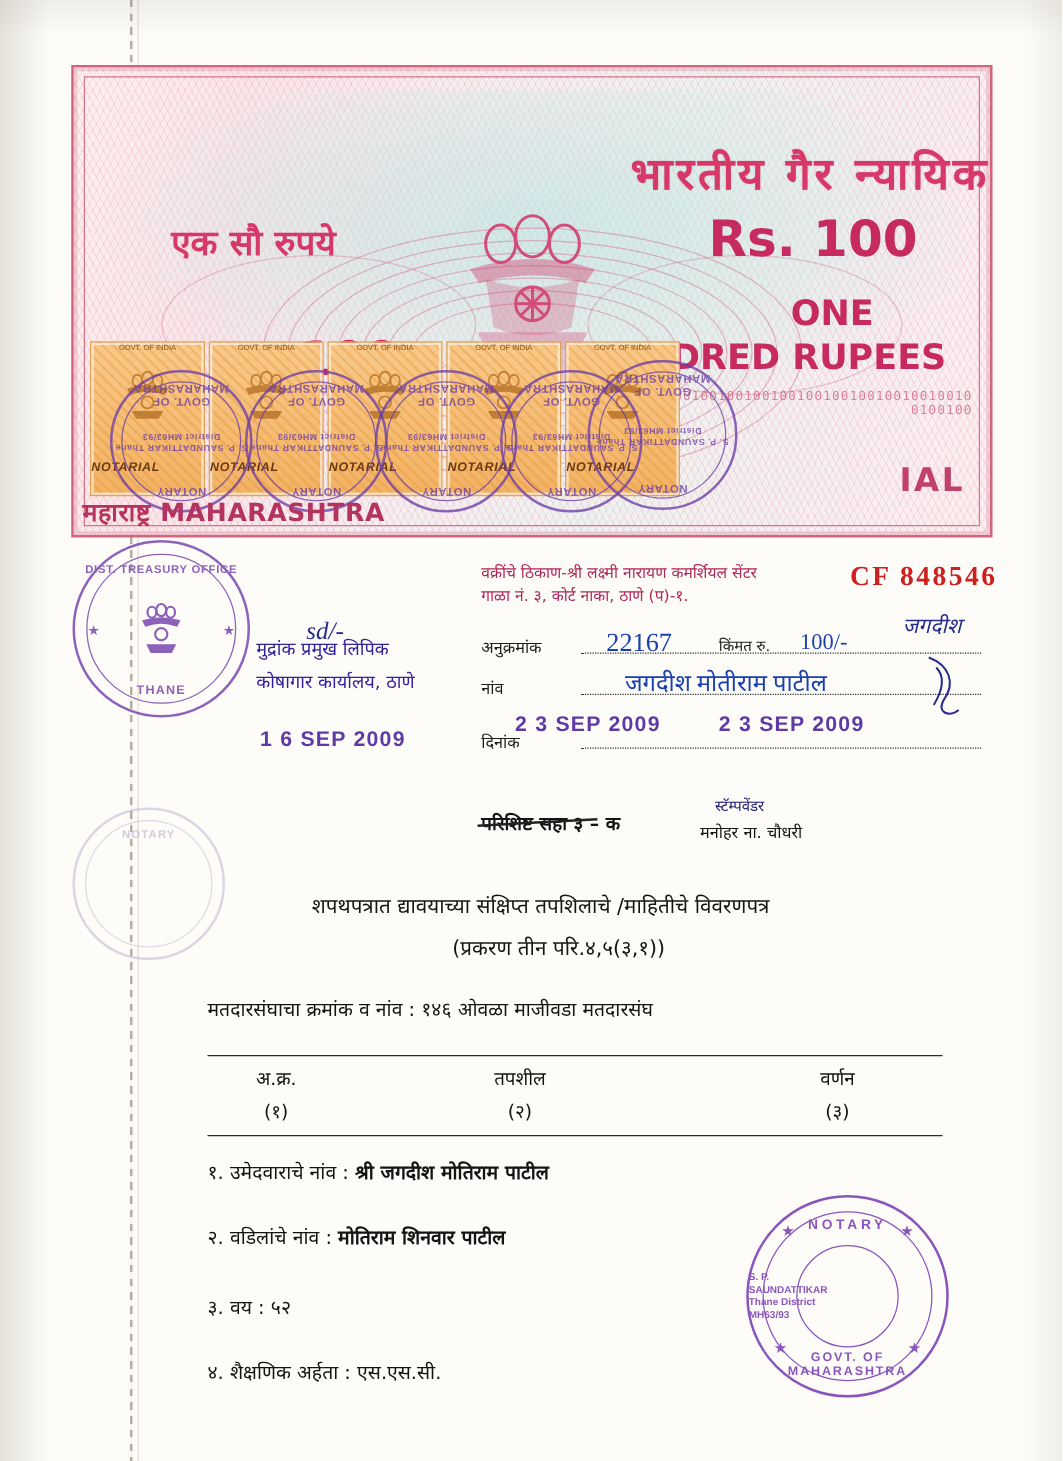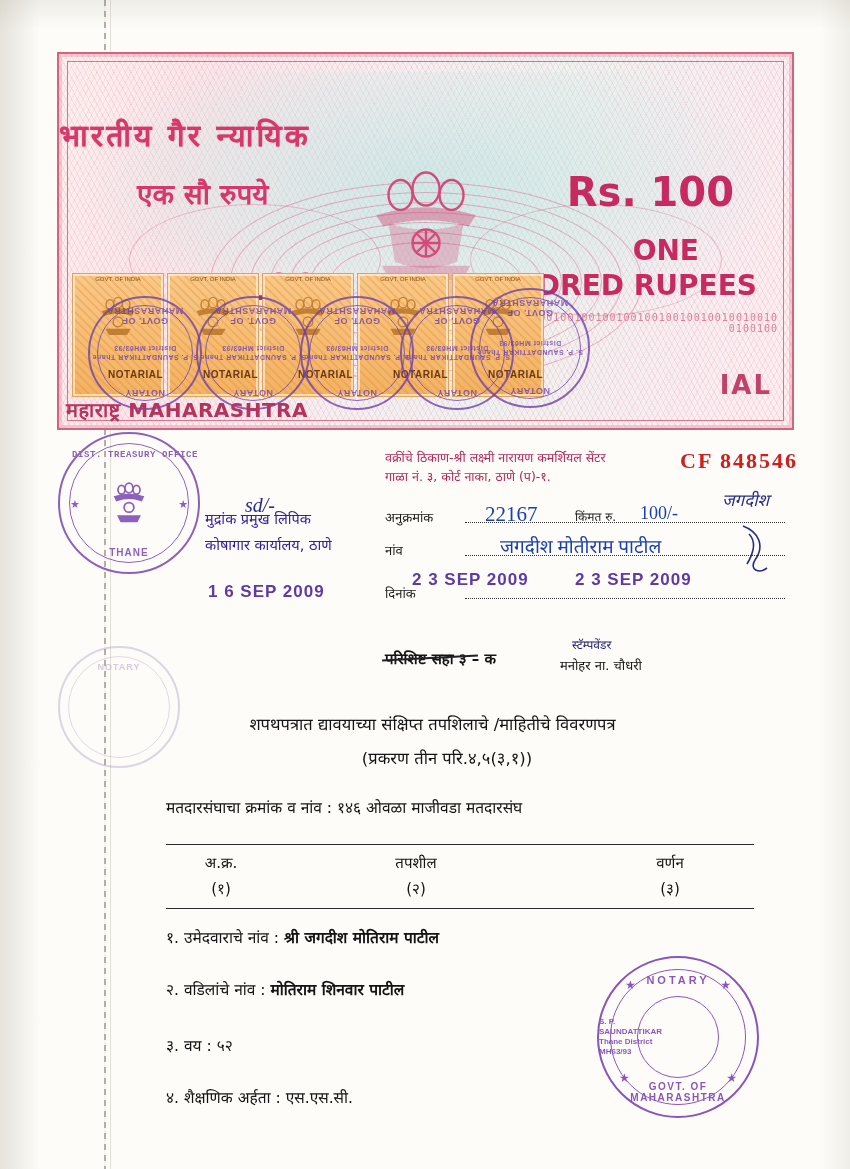--- a/index.html
+++ b/index.html
@@ -105,23 +105,23 @@
     border: 1px solid rgba(211,80,115,0.30);
     border-radius: 50%;
   }
   .wing.l { left: 70px; }
   .wing.r { right: 70px; }
 
   .sp-title {
     position: absolute;
     left: 0; right: 0;
     top: 60px;
-    text-align: left;
-    font-family: "DejaVu Sans", sans-serif;
-    font-size: 30px;
+    text-align: right;
+    font-family: "DejaVu Sans", sans-serif;
+    font-size: 35px;
     font-weight: 700;
     color: #d6386a;
     letter-spacing: 3px;
     text-shadow: 0 0 1px rgba(214,56,106,0.6);
   }
   .sp-subtitle {
     position: absolute;
     left: 78px;
     top: 120px;
     font-family: "DejaVu Sans", sans-serif;
@@ -239,26 +239,27 @@
     transform: translateX(-50%);
     width: 48px;
     height: 62px;
     color: #b9762a;
     opacity: .85;
   }
   .nstamp .ns-label {
     position: absolute;
     left: 0; right: 0;
     bottom: 16px;
-    text-align: right;
+    text-align: left;
     font-family: "Liberation Sans", sans-serif;
     font-size: 10px;
     font-weight: 700;
     color: #6b3a12;
     letter-spacing: .5px;
+    font-style: italic;
   }
   .nstamp .ns-top {
     position: absolute;
     left: 0; right: 0;
     top: 2px;
     text-align: center;
     font-family: "Liberation Sans", sans-serif;
     font-size: 6px;
     color: #8a531c;
   }
@@ -305,22 +306,22 @@
     top: 432px;
     width: 138px;
     height: 138px;
     border-radius: 50%;
     border: 2px solid #7a47b0;
     color: #7a47b0;
     opacity: .85;
   }
   .treasury-seal .ring2 { position: absolute; inset: 9px; border: 1.5px solid #7a47b0; border-radius: 50%; }
   .treasury-seal .ts-top {
-    position: absolute; left: 0; right: 0; top: 16px; text-align: right;
-    font-family: Liberation Mono, monospace; font-size: 9px; font-weight: 700; letter-spacing: .6px;
+    position: absolute; left: 0; right: 0; top: 16px; text-align: center;
+    font-family: Liberation Sans, sans-serif; font-size: 9px; font-weight: 700; letter-spacing: .6px;
   }
   .treasury-seal .ts-bot {
     position: absolute; left: 0; right: 0; bottom: 14px; text-align: center;
     font-family: "Liberation Sans", sans-serif; font-size: 10px; font-weight: 700; letter-spacing: 1px;
   }
   .treasury-seal .ts-emb {
     position: absolute; left: 50%; top: 50%; transform: translate(-50%,-50%);
     width: 44px; height: 56px;
   }
   .treasury-seal .star { position: absolute; font-size: 11px; }

